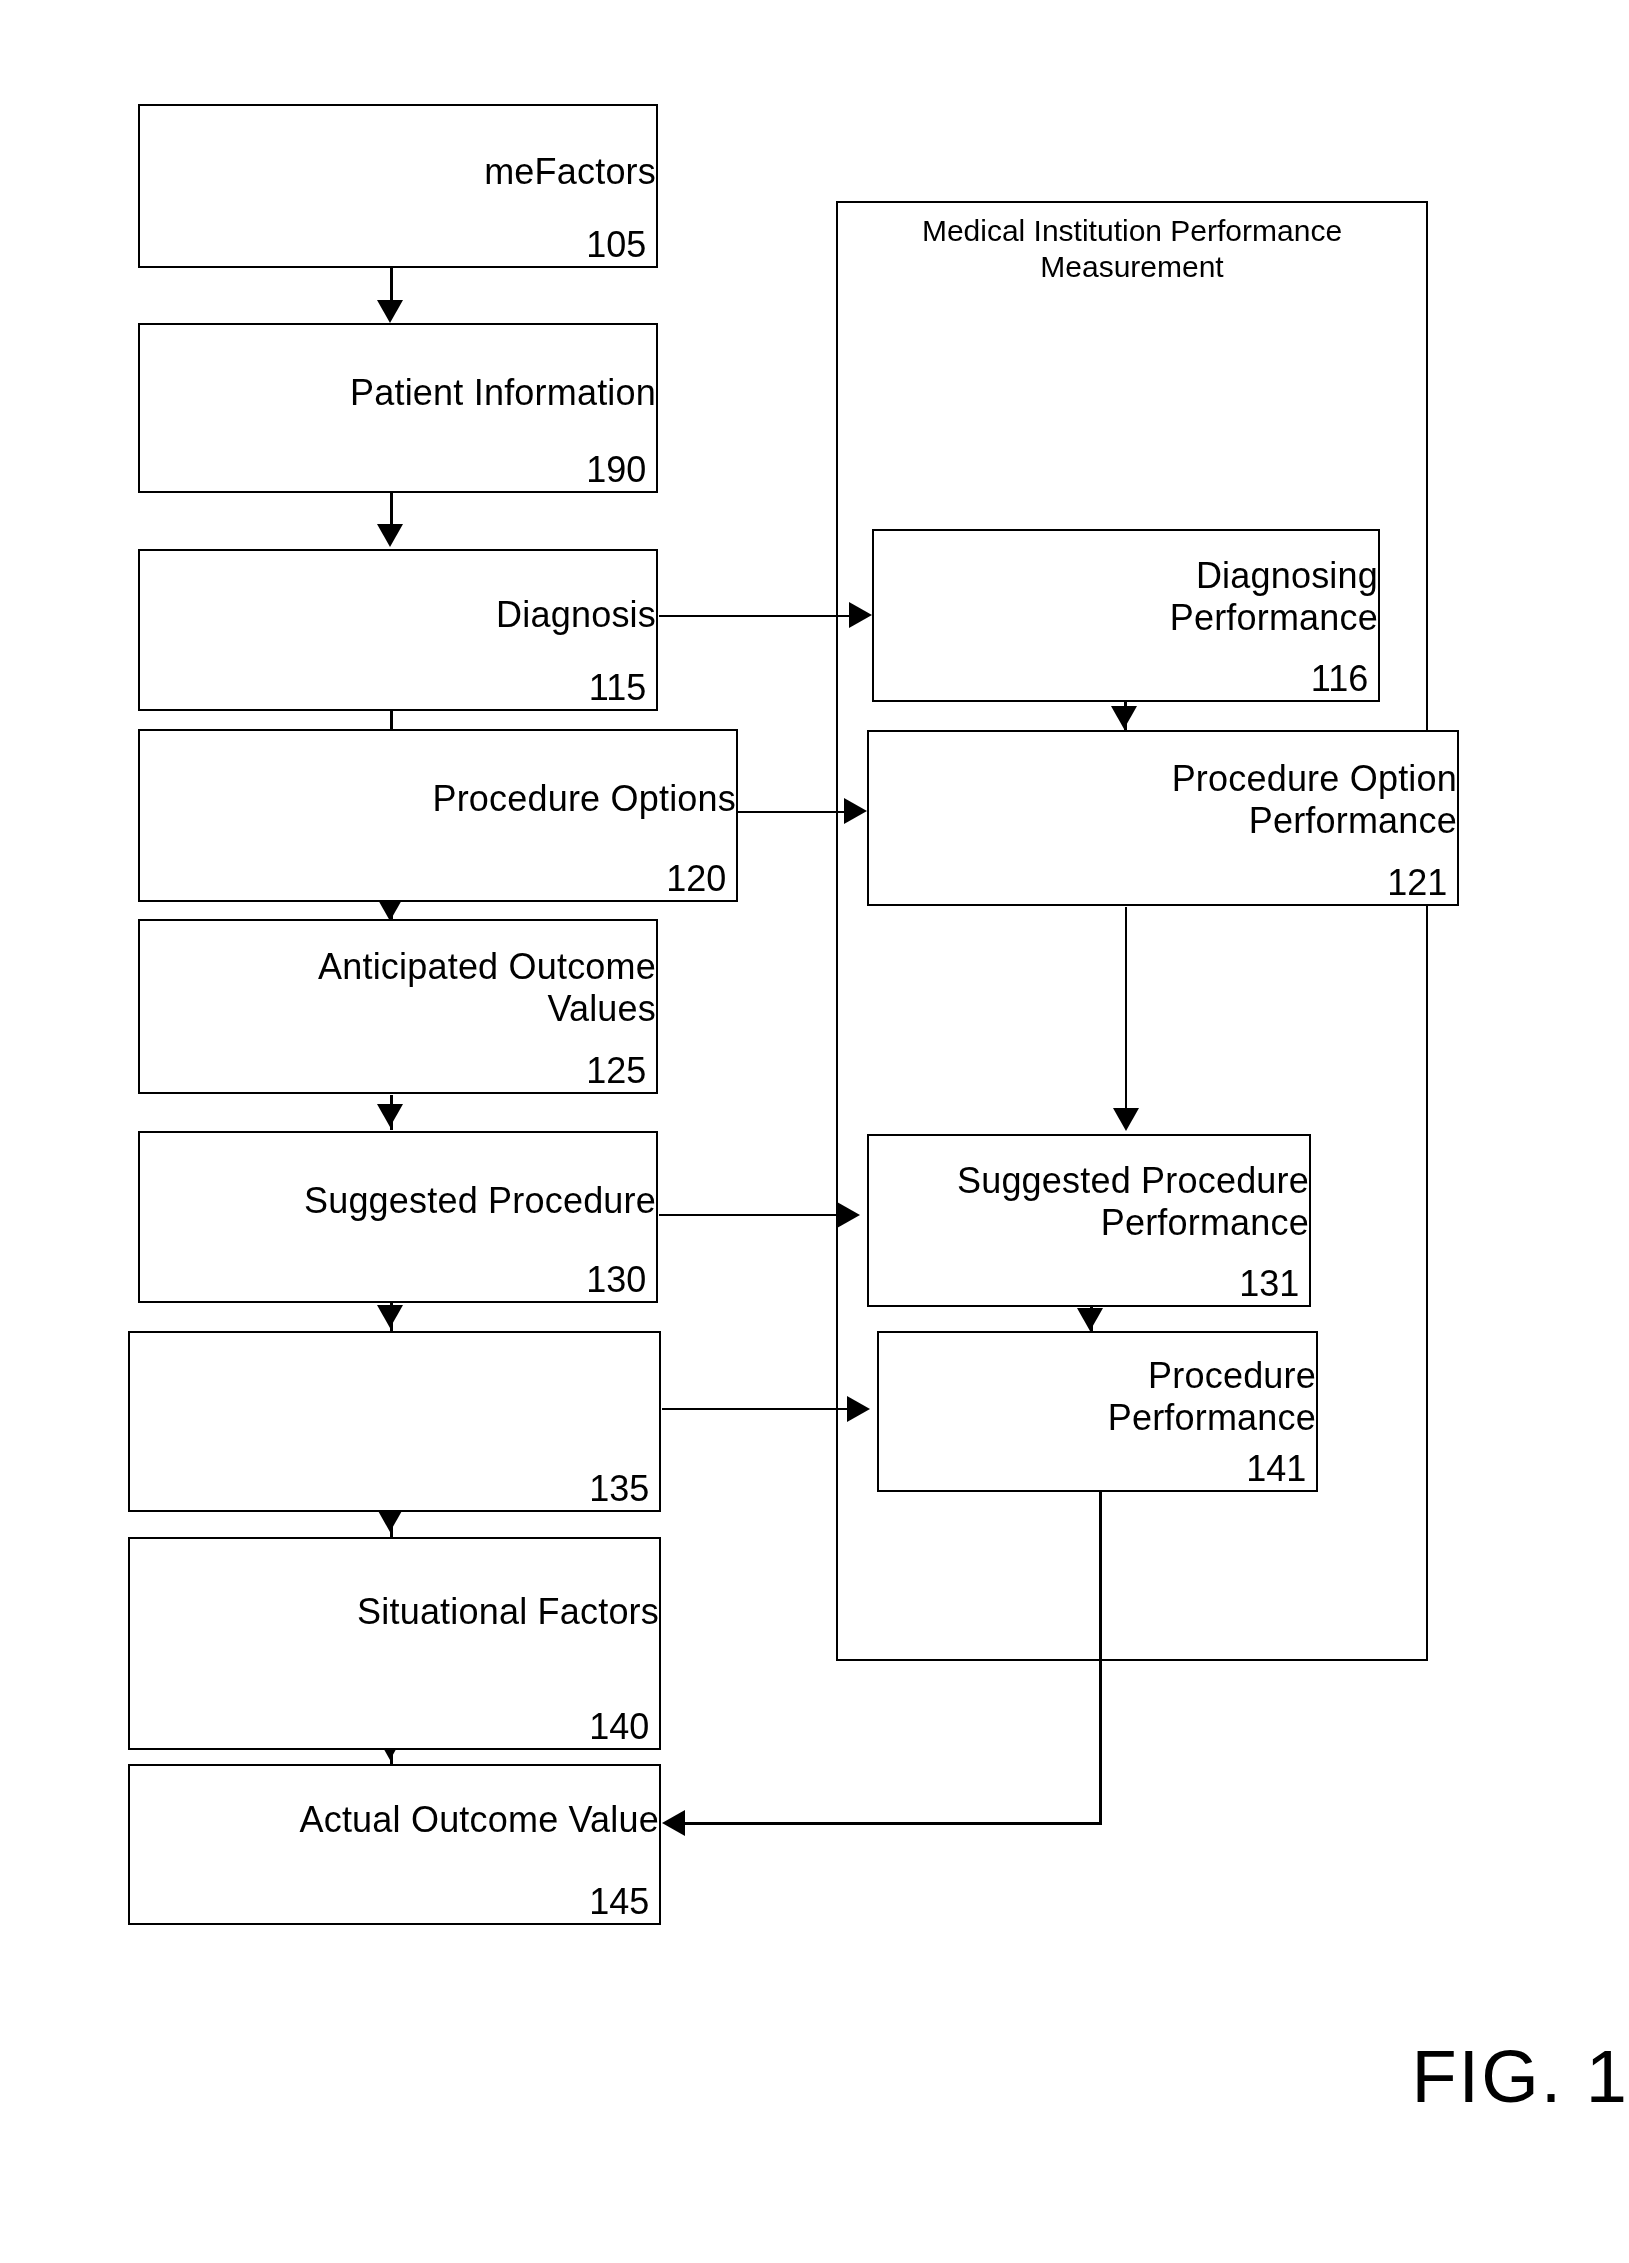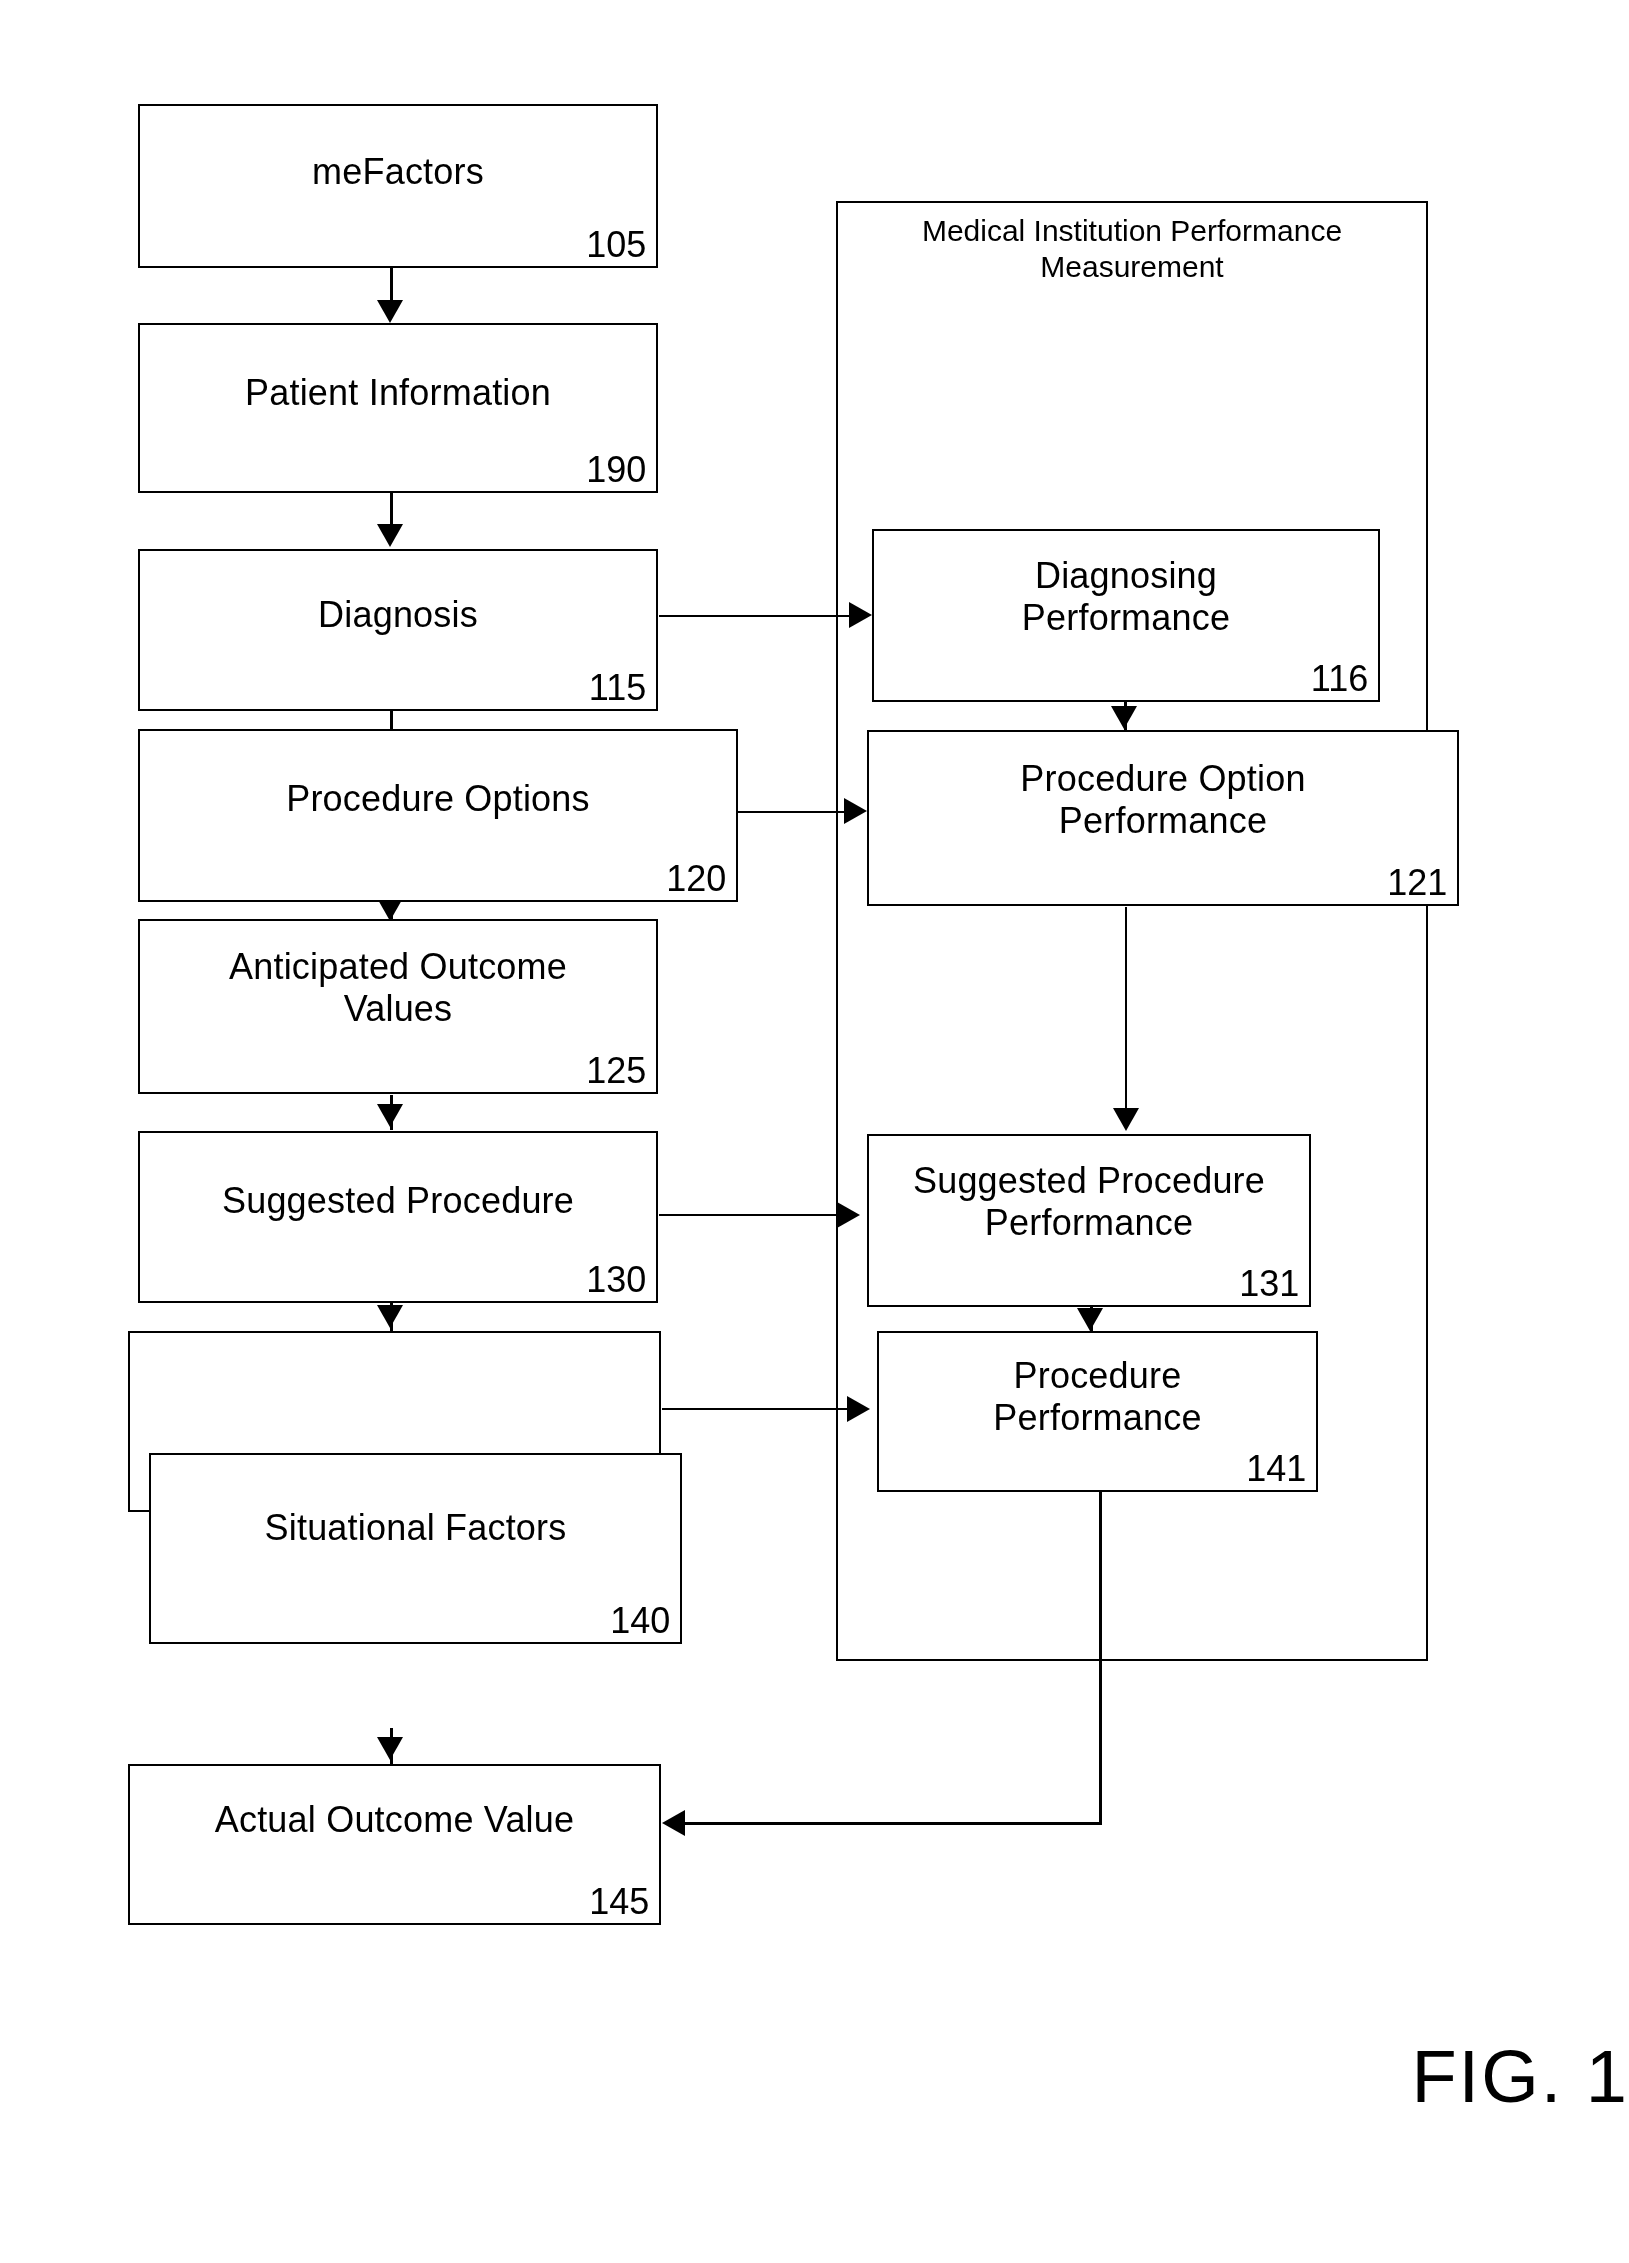--- a/index.html
+++ b/index.html
@@ -24,21 +24,21 @@
     position: absolute;
     box-sizing: border-box;
     border: 2.9px solid #000000;
     background: #ffffff;
     z-index: 5;
   }
   .box .label {
     position: absolute;
     left: 0;
     right: 0;
-    text-align: center;
+    text-align: right;
     font-size: 36px;
     line-height: 1.18;
     letter-spacing: 0.2px;
     white-space: pre-line;
   }
   .box .refnum {
     position: absolute;
     right: 9.8px;
     bottom: 2px;
     font-size: 36px;
@@ -176,21 +176,21 @@
   <div class="box" style="left:128px; top:1331px; width:533px; height:181px;">
     <div class="refnum">135</div>
   </div>
 
   <div class="conn thin h" style="left:662px; top:1408px; width:189px;"></div>
   <div class="arrow right" style="left:847px; top:1396px;"></div>
 
   <div class="conn v" style="left:390px; top:1512px; height:25.5px;"></div>
   <div class="arrow down" style="left:377px; top:1509px;"></div>
 
-  <div class="box" style="left:128px; top:1453px; width:533px; height:191px;margin-left:21px;">
+  <div class="box" style="left:128px; top:1537px; width:533px; height:213px;">
     <div class="label" style="top:52px;">Situational Factors</div>
     <div class="refnum">140</div>
   </div>
 
   <div class="conn v" style="left:390px; top:1728px; height:37px;"></div>
   <div class="arrow down" style="left:377px; top:1737px;"></div>
 
   <div class="box" style="left:128px; top:1764px; width:533px; height:161px;">
     <div class="label" style="top:33px;">Actual Outcome Value</div>
     <div class="refnum">145</div>

